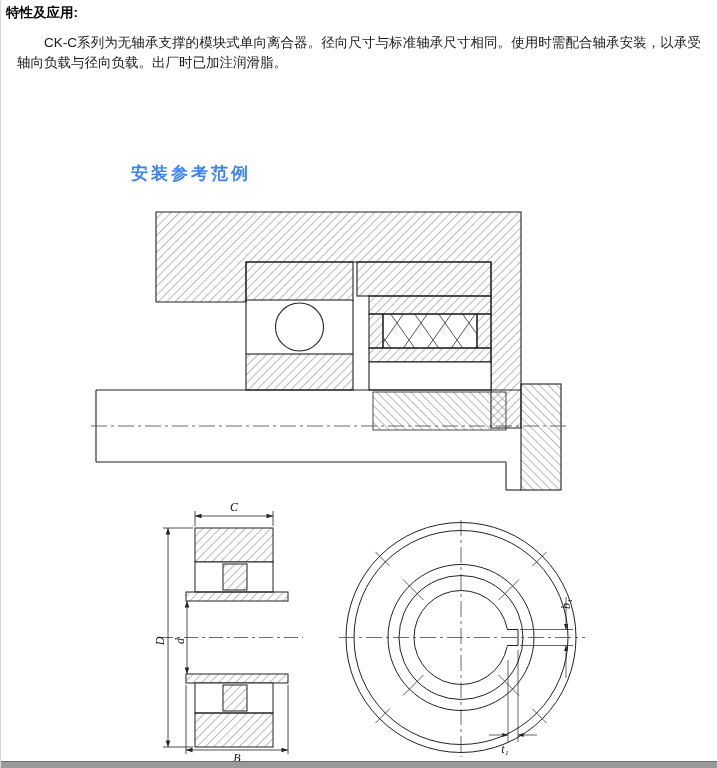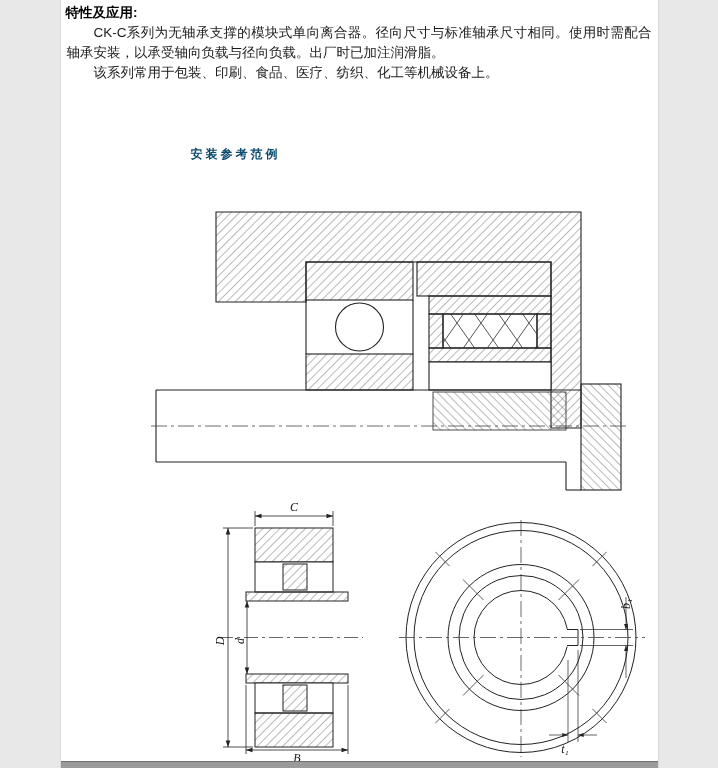--- a/index.html
+++ b/index.html
@@ -1,57 +1,56 @@
 <!DOCTYPE html>
 <html><head>
 <meta charset="utf-8">
 <style>
   html,body{margin:0;padding:0;background:#e8e8e8;}
   .page{
     position:relative;
-    width:599px;height:768px;
+    width:718px;height:768px;
     margin:0 auto;
     background:#ffffff;
     border-left:1px solid #d8d8d8;
     border-right:1px solid #d8d8d8;
     box-sizing:border-box;
     overflow:hidden;
     font-family:"Liberation Sans","DejaVu Sans",sans-serif;
     color:#111;
   }
   .intro{position:absolute;top:3px;left:5px;right:5px;}
   .intro h1{
     margin:0;font-size:13.5px;line-height:19px;font-weight:bold;color:#000;
   }
   .intro p{
-    margin:1px;font-size:13.5px;line-height:19.5px;color:#1a1a1a;
+    margin:11px;font-size:13.5px;line-height:19.5px;color:#1a1a1a;
     text-indent:2em;text-align:justify;
   }
   .h-cn,.h-en{
-    position:absolute;top:146px;margin:0;
-    font-size:12px;font-weight:bold;color:#0c4a6e;
+    position:absolute;top:162px;margin:0;
+    font-size:17px;font-weight:bold;color:#3b82f6;
     letter-spacing:1px;
   }
   .h-cn{left:130px;letter-spacing:3px;}
   .h-en{left:402px;letter-spacing:0.5px;}
   svg.drawing{position:absolute;left:0;top:0;width:718px;height:768px;}
   .footer-bar{
     position:absolute;left:0;right:0;bottom:0;height:6px;
     background:#9a9a9a;border-top:1px solid #6f6f6f;
   }
 </style>
 </head>
 <body>
 
 <div class="page">
 
   <section class="intro">
     <h1>特性及应用:</h1>
     <p>CK-C系列为无轴承支撑的模块式单向离合器。径向尺寸与标准轴承尺寸相同。使用时需配合轴承安装，以承受轴向负载与径向负载。出厂时已加注润滑脂。</p>
-    <p>该系列常用于包装、印刷、食品、医疗、纺织、化工等机械设备上。</p>
   </section>
 
   <h2 class="h-cn">安装参考范例</h2>
 
   <svg class="drawing" viewBox="0 0 718 768" font-family="Liberation Serif, DejaVu Serif, serif">
     <defs>
       <pattern id="h45" width="6" height="6" patternUnits="userSpaceOnUse" patternTransform="rotate(45)">
         <line x1="0" y1="0" x2="0" y2="6" stroke="#666" stroke-width="0.9"></line>
       </pattern>
       <pattern id="h135" width="6" height="6" patternUnits="userSpaceOnUse" patternTransform="rotate(-45)">

